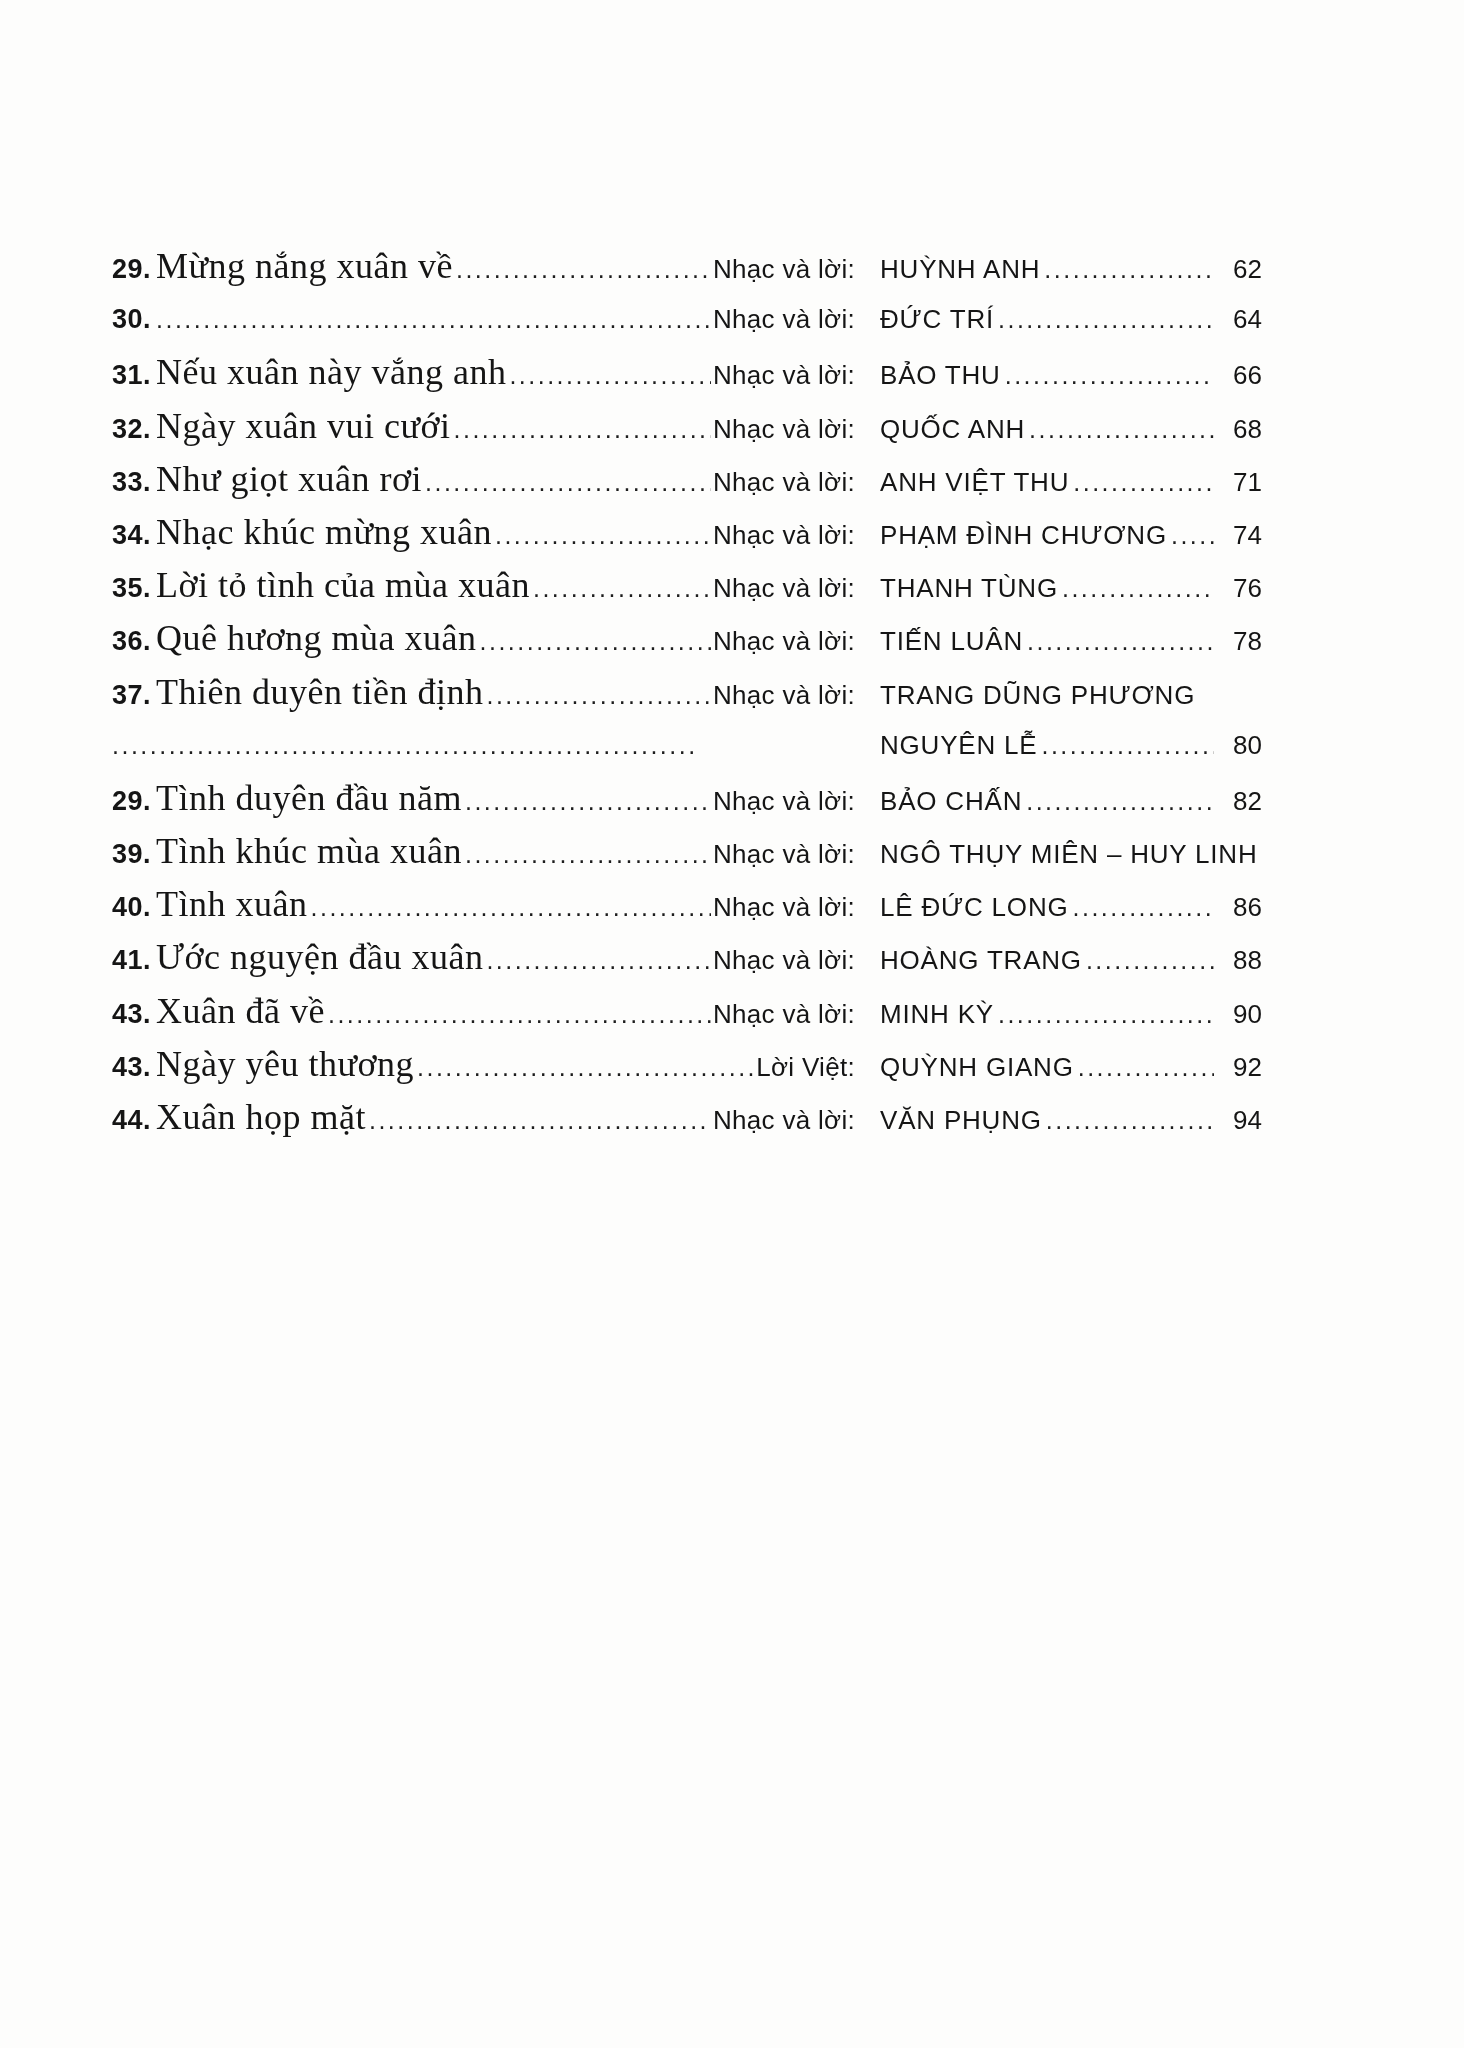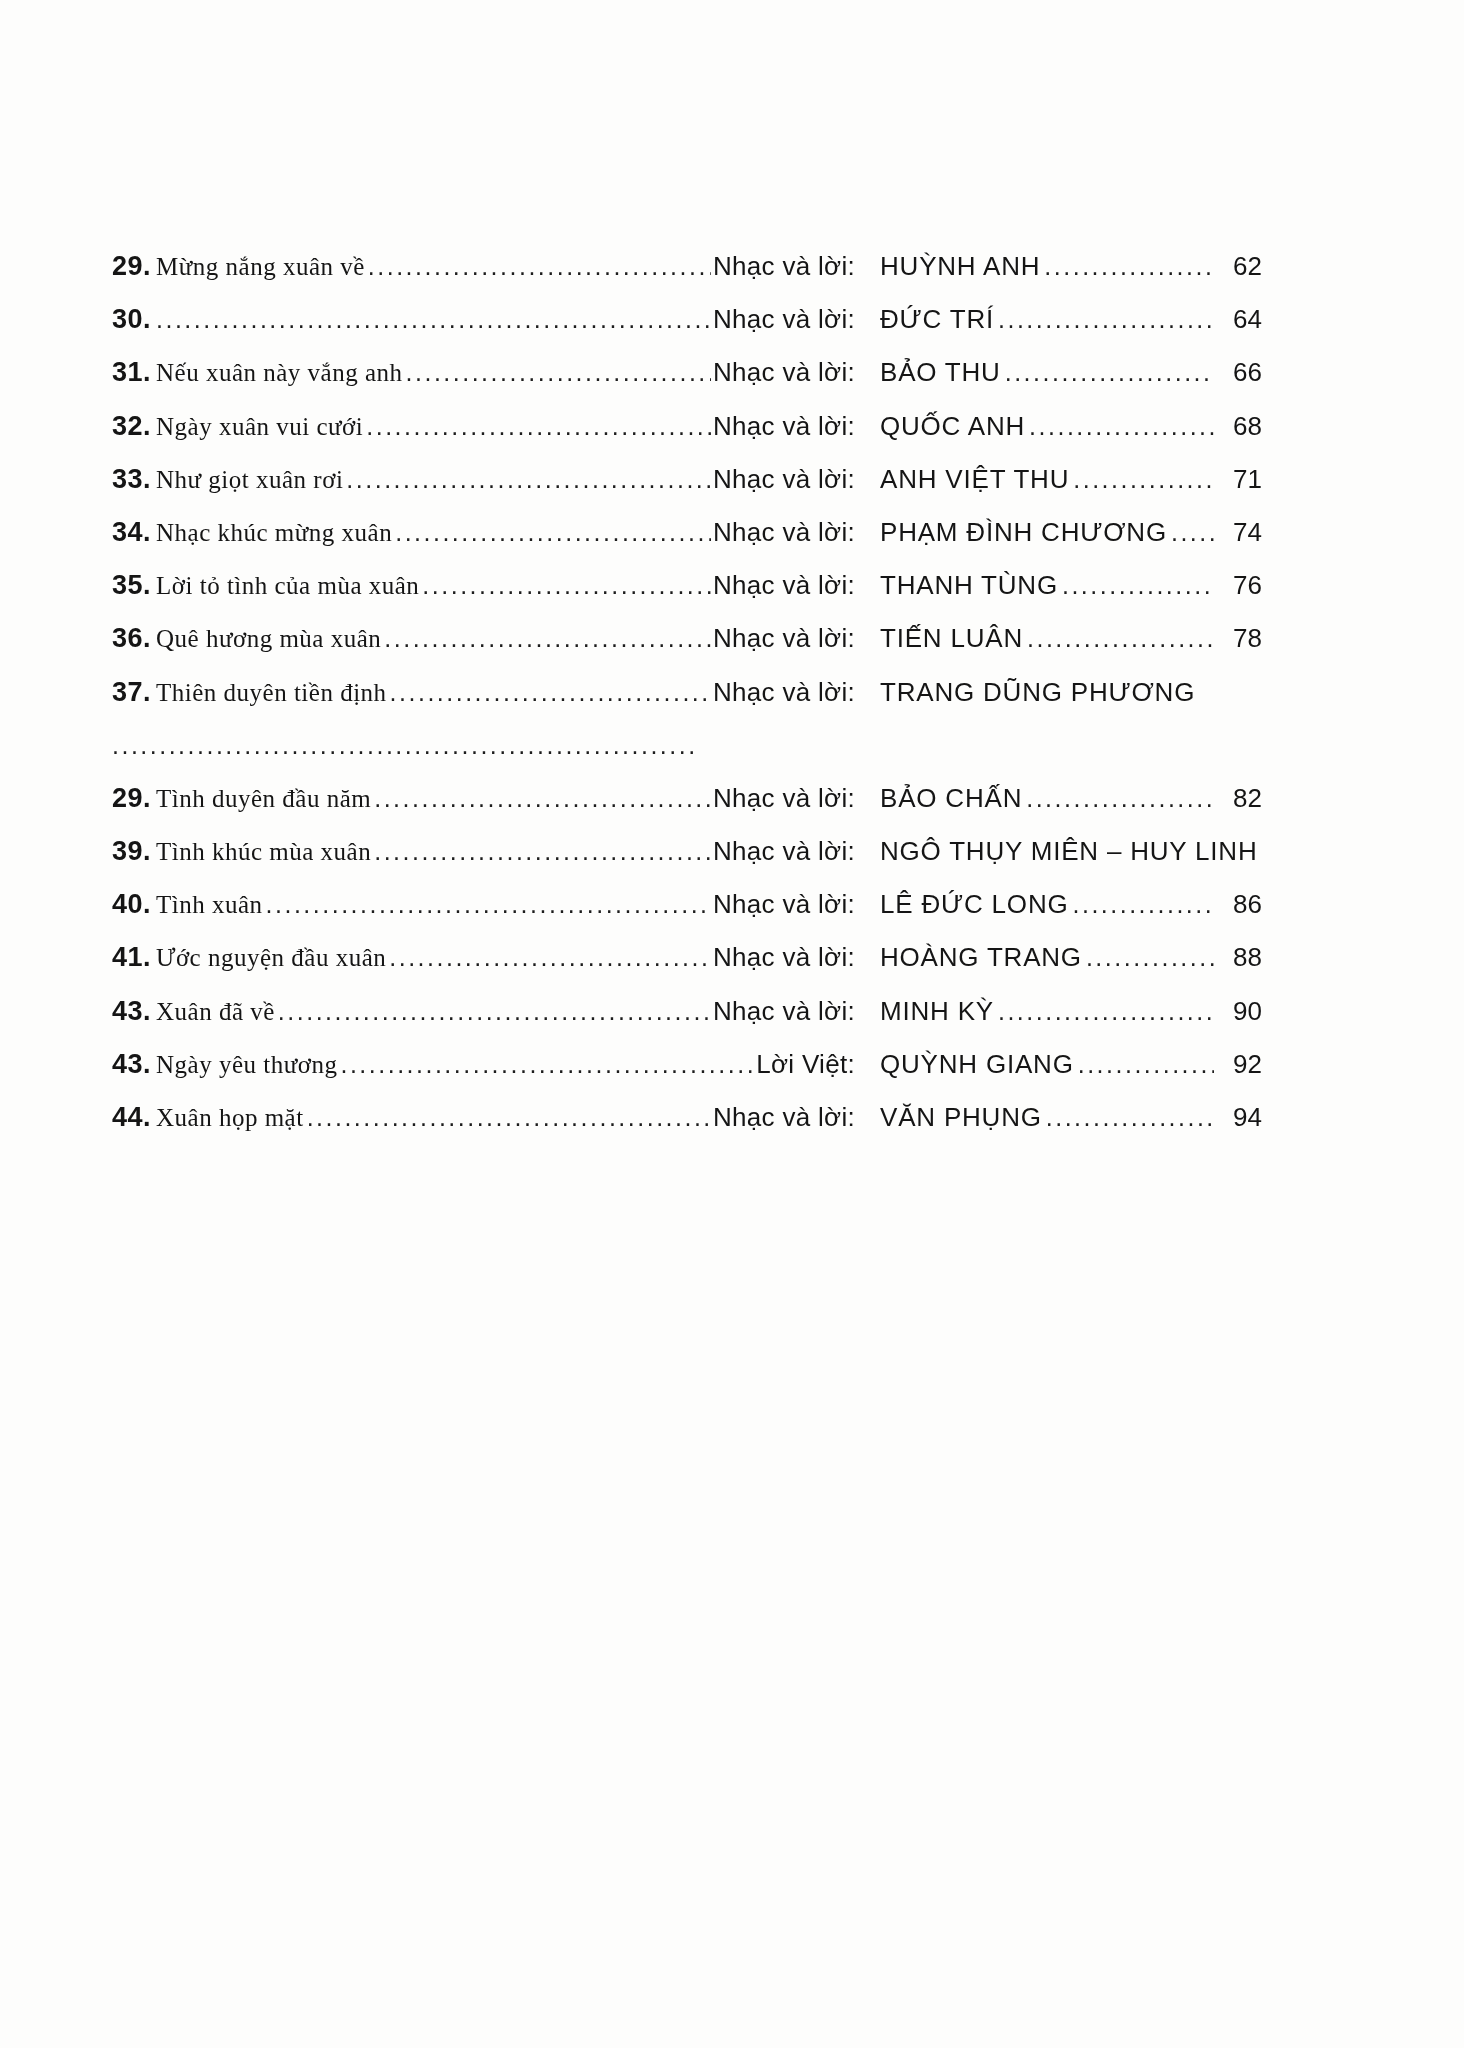--- a/index.html
+++ b/index.html
@@ -32,21 +32,21 @@
     line-height: inherit;
   }
   .num {
     flex: 0 0 44px;
     font-weight: bold;
     font-size: 27px;
     letter-spacing: 0.5px;
   }
   .title {
     font-family: "Liberation Serif", serif;
-    font-size: 25px;
+    font-size: 36px;
     letter-spacing: 0.5px;
     padding-right: 3px;
   }
   .leader {
     flex: 1 1 auto;
     min-width: 12px;
     overflow: hidden;
     height: 53.2px;
   }
   .leader::after {
@@ -207,20 +207,25 @@
           <span class="credit">Nhạc và lời:</span>
         </div>
         <div class="author-col">
           <span class="author">TRANG DŨNG PHƯƠNG</span>
         </div>
       </div>
       <div class="row">
         <div class="region1">
           <span class="leader-fixed"></span>
         </div>
+        <div class="author-col">
+          <span class="author">NGUYÊN LỄ</span>
+          <span class="leader"></span>
+          <span class="pageno">80</span>
+        </div>
       </div>
       <div class="row">
         <div class="region1">
           <span class="num">29.</span>
           <span class="title">Tình duyên đầu năm</span>
           <span class="leader"></span>
           <span class="credit">Nhạc và lời:</span>
         </div>
         <div class="author-col">
           <span class="author">BẢO CHẤN</span>

